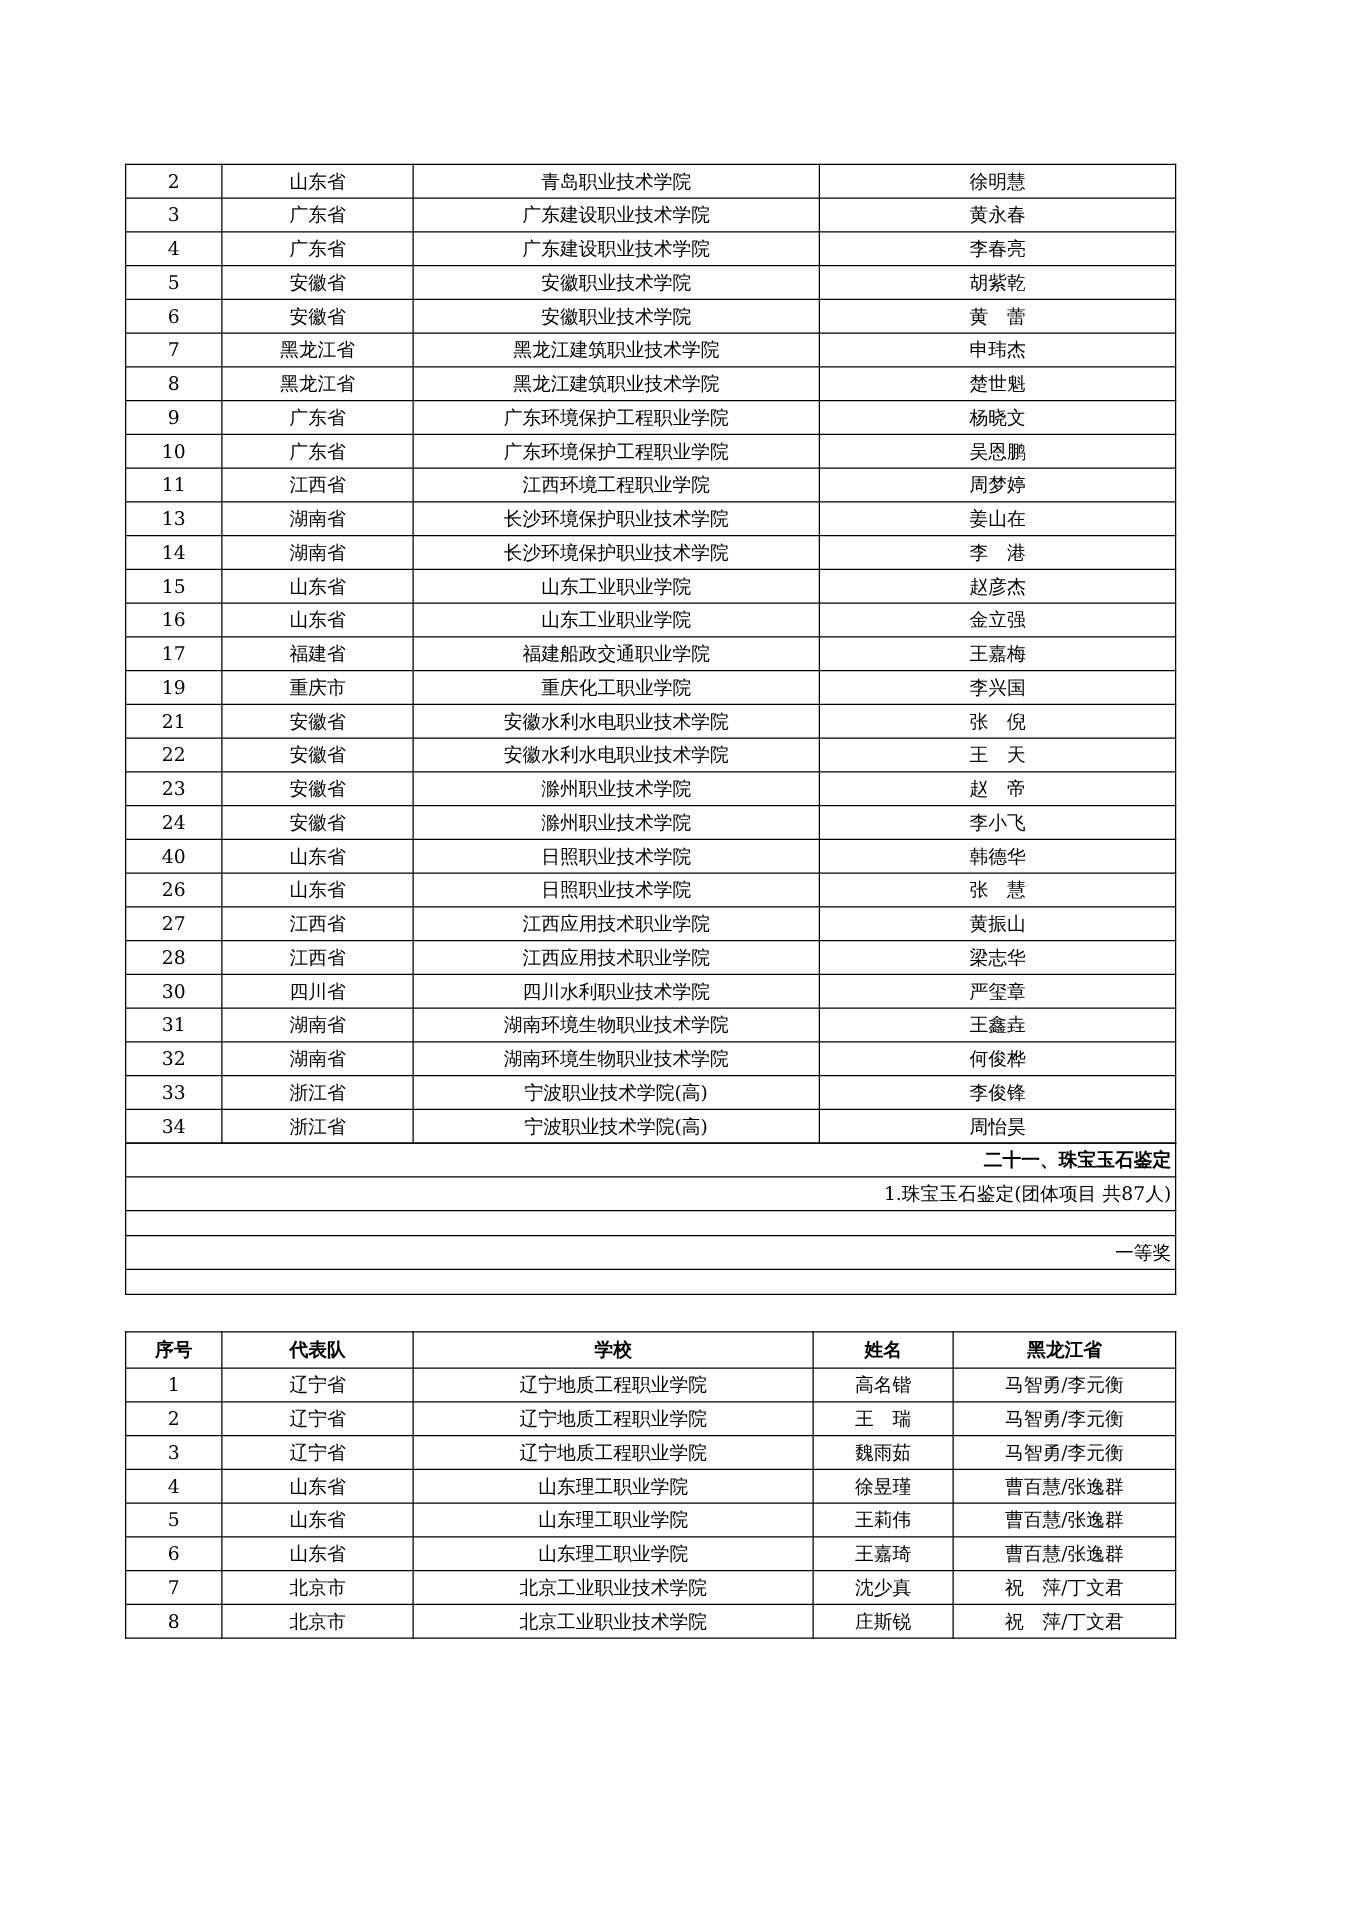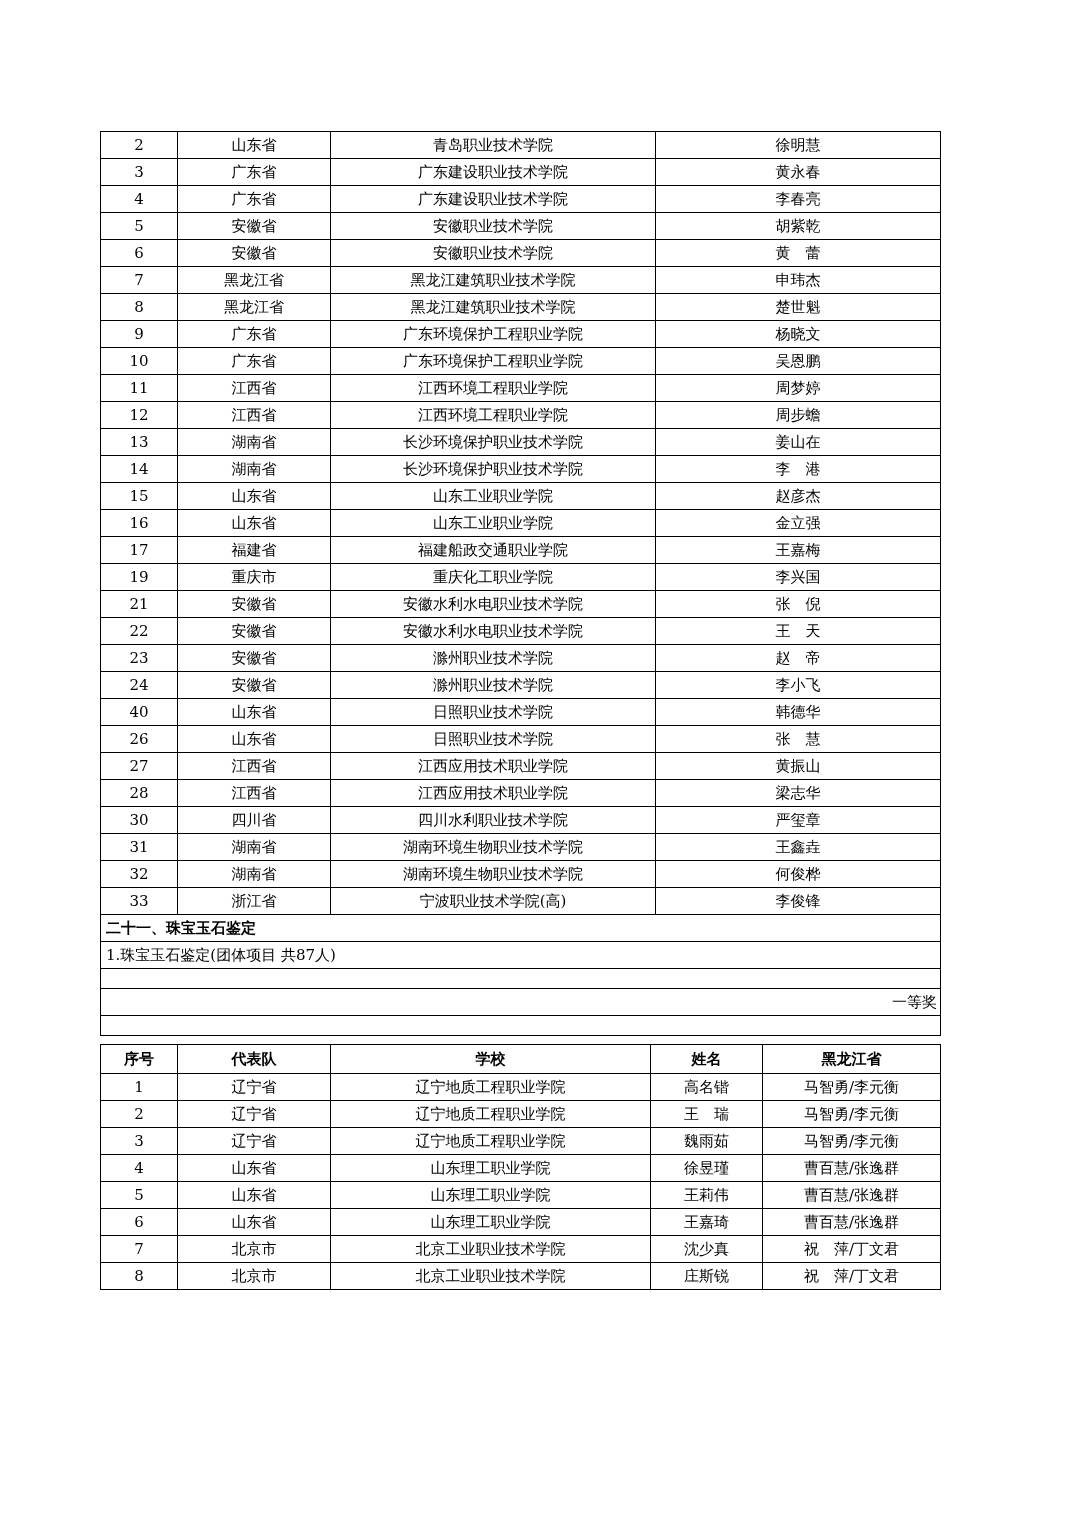--- a/index.html
+++ b/index.html
@@ -31,26 +31,26 @@
     line-height: 1.1;
     text-align: center;
     vertical-align: middle;
     padding: 0 3px;
     overflow: hidden;
     white-space: nowrap;
   }
   th { font-weight: bold; height: 29px; }
   
   .section-block { margin-top: -1px; }
-  .section-block td { text-align: left; padding-left: 5px; }
+  .section-block td { text-align: right; padding-left: 5px; }
   .section-block tr.sec-title td { font-weight: bold; }
   .section-block tr.sec-empty td { height: 20px; }
   .section-block tr.sec-award td { text-align: right; }
   
-  .table2 { margin-top: 8px; }
+  .table2 { margin-top: 29px; }
 </style>
 </head>
 <body>
 
 <div class="page">
 
   <table class="table1">
     <colgroup>
       <col style="width:77px">
       <col style="width:153px">
@@ -112,26 +112,20 @@
           <td>广东环境保护工程职业学院</td>
           <td>吴恩鹏</td>
         </tr>
         <tr>
           <td>11</td>
           <td>江西省</td>
           <td>江西环境工程职业学院</td>
           <td>周梦婷</td>
         </tr>
         <tr>
-          <td>12</td>
-          <td>江西省</td>
-          <td>江西环境工程职业学院</td>
-          <td>周步蟾</td>
-        </tr>
-        <tr>
           <td>13</td>
           <td>湖南省</td>
           <td>长沙环境保护职业技术学院</td>
           <td>姜山在</td>
         </tr>
         <tr>
           <td>14</td>
           <td>湖南省</td>
           <td>长沙环境保护职业技术学院</td>
           <td>李　港</td>
@@ -224,20 +218,26 @@
           <td>32</td>
           <td>湖南省</td>
           <td>湖南环境生物职业技术学院</td>
           <td>何俊桦</td>
         </tr>
         <tr>
           <td>33</td>
           <td>浙江省</td>
           <td>宁波职业技术学院(高)</td>
           <td>李俊锋</td>
+        </tr>
+        <tr>
+          <td>34</td>
+          <td>浙江省</td>
+          <td>宁波职业技术学院(高)</td>
+          <td>周怡昊</td>
         </tr>
       </tbody>
   </table>
 
   <table class="section-block">
     <colgroup>
         <col style="width:840px">
       </colgroup>
     <tbody>
       <tr class="sec-title">

